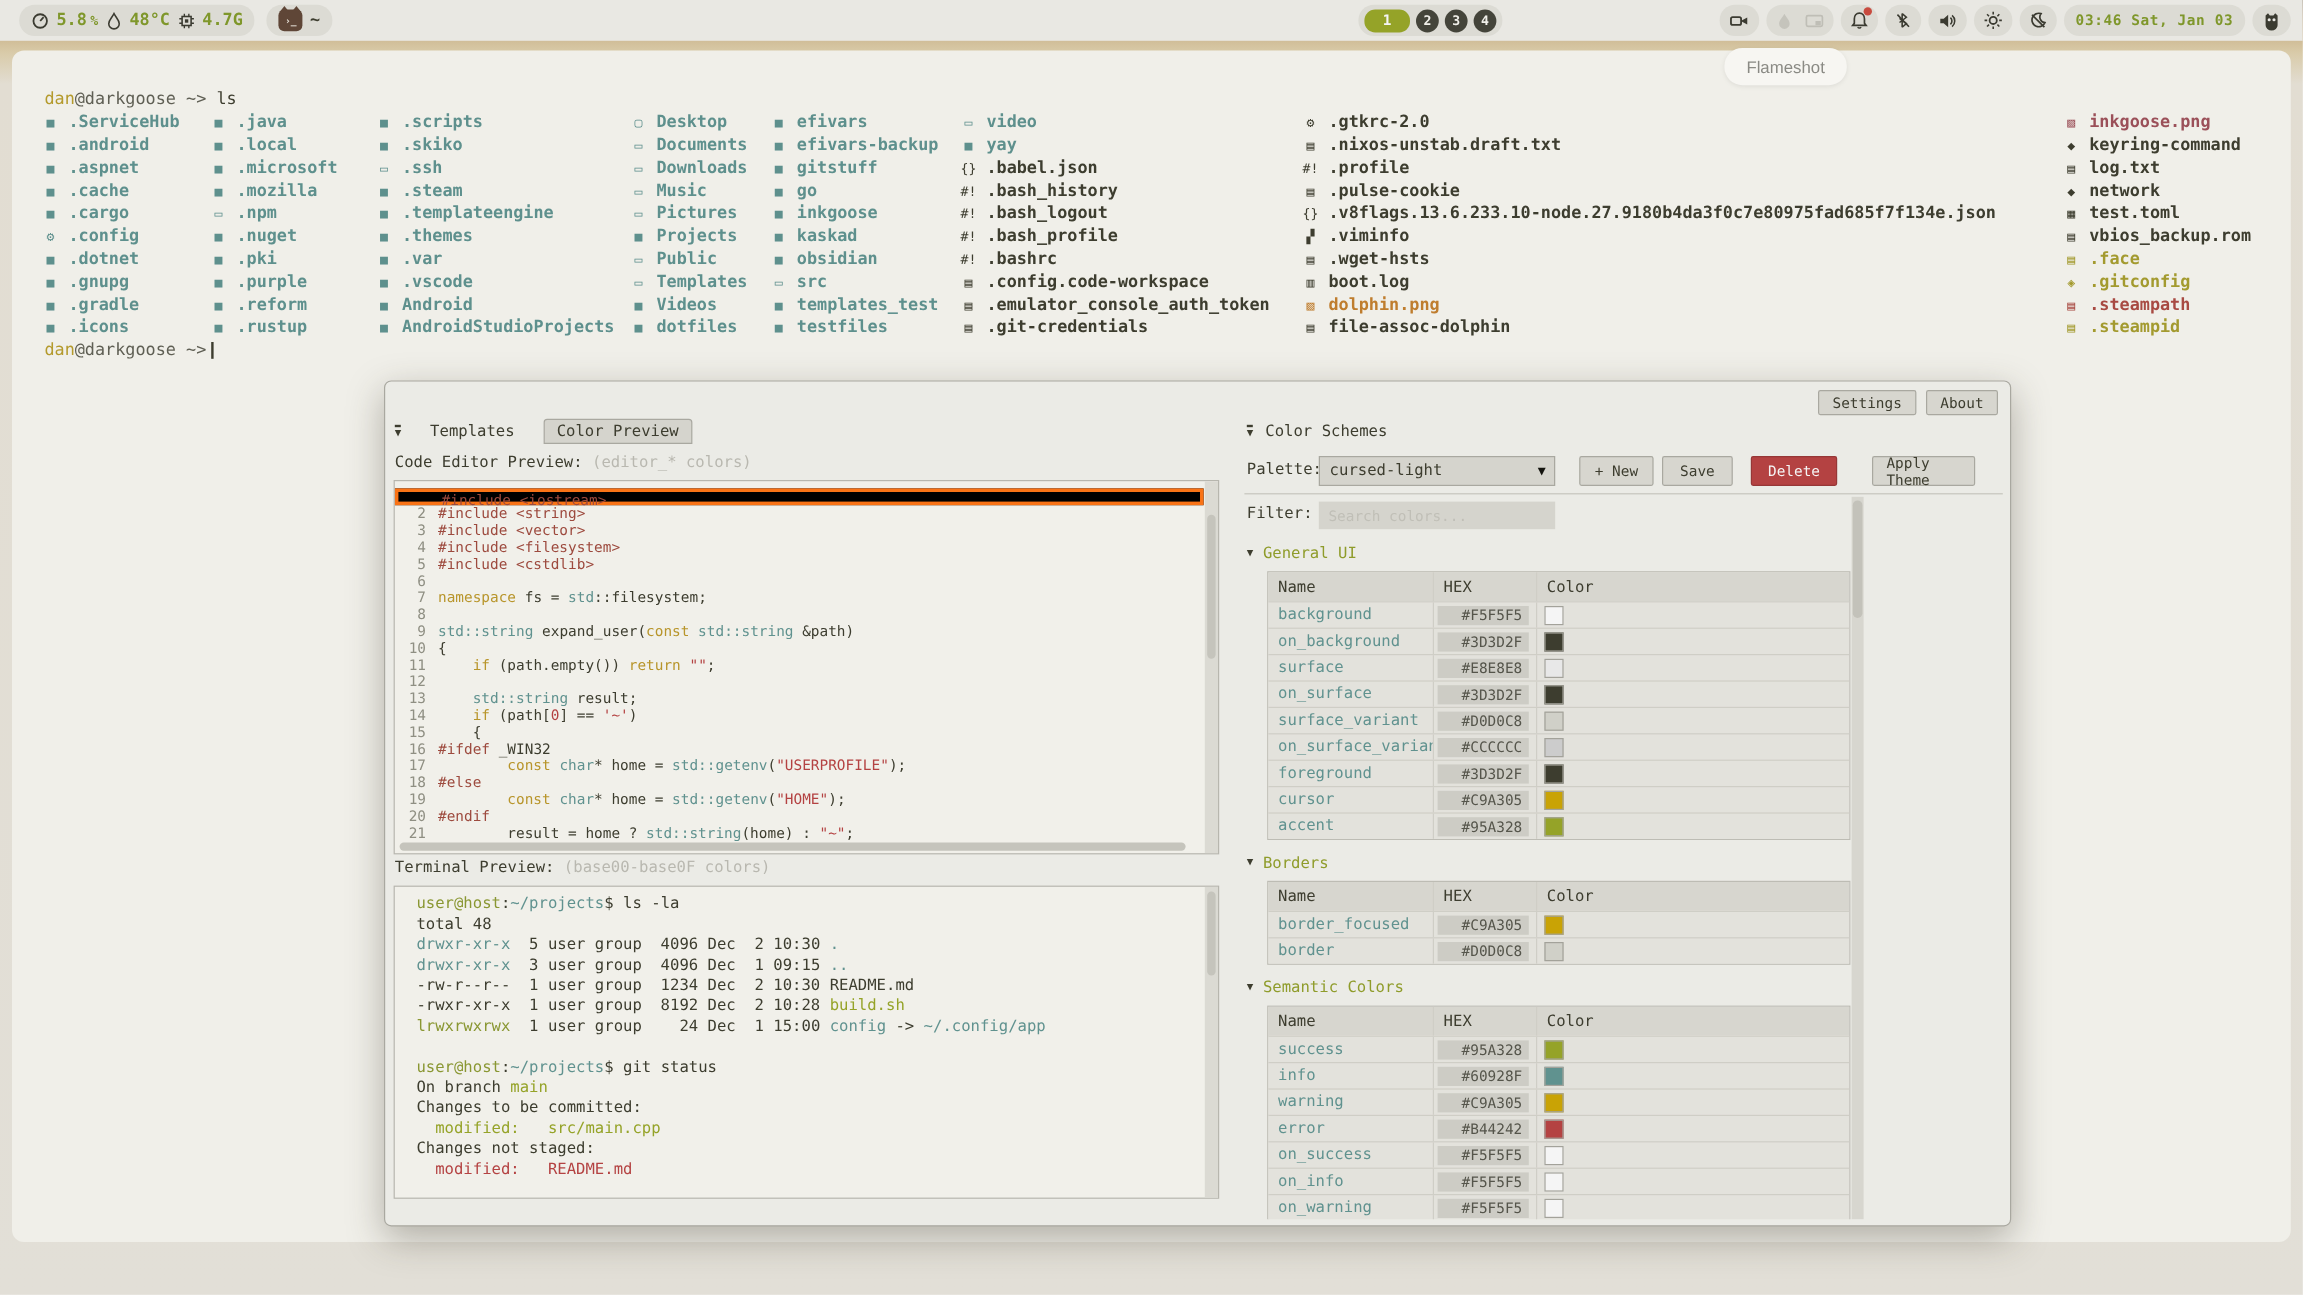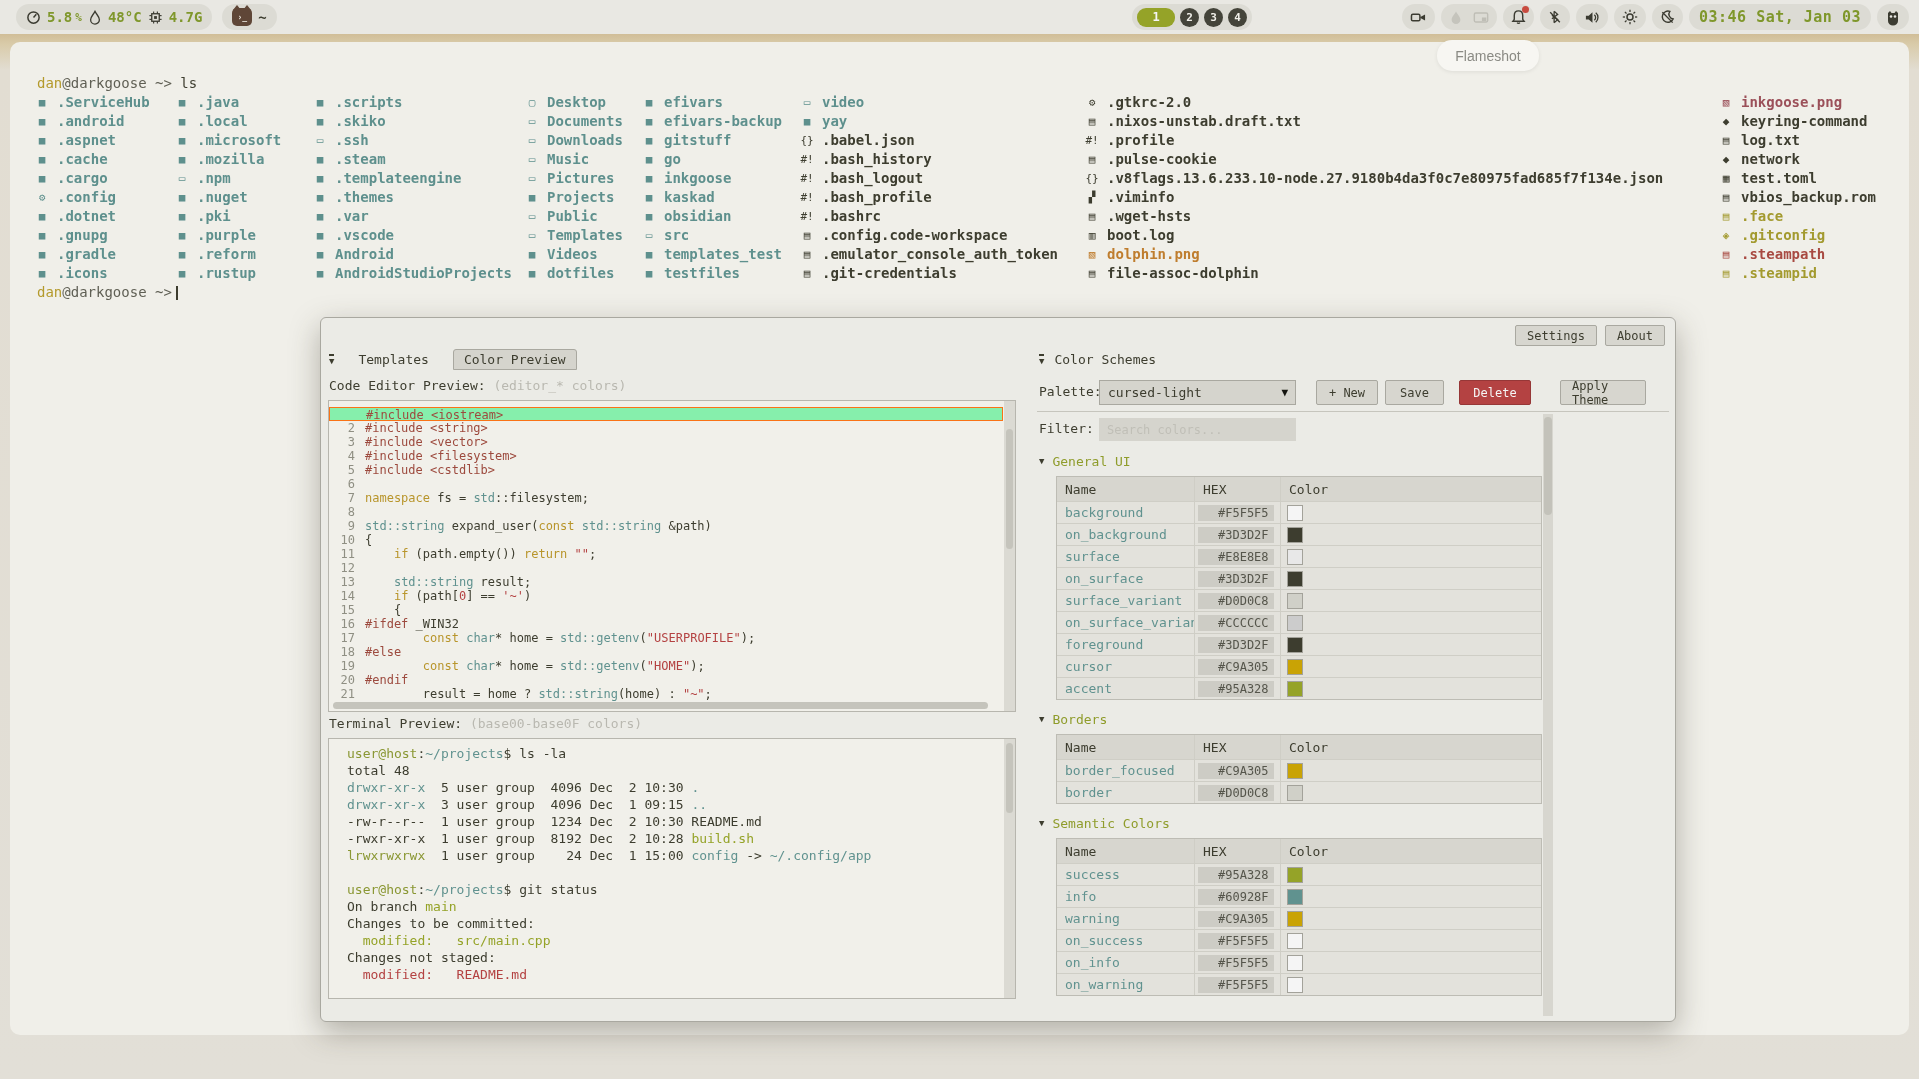--- a/index.html
+++ b/index.html
@@ -19,21 +19,21 @@
   .chip-cat { width:20px; height:18px; background:#5f4637; border-radius:5px; color:#e8e3da; font-size:8px; display:flex; align-items:center; justify-content:center; font-weight:bold; position:relative; }
   .chip-cat::before, .chip-cat::after { content:""; position:absolute; top:-3px; border-left:4px solid transparent; border-right:4px solid transparent; border-bottom:5px solid #5f4637; }
   .chip-cat::before { left:1px; } .chip-cat::after { right:1px; }
   .ws-pill { position:absolute; left:1132px; top:4px; }
   .ws-active { background:#95a328; color:#f5f5f5; border-radius:9px; min-width:38px; height:19px; display:flex; align-items:center; justify-content:center; font-size:12px; font-weight:bold; }
   .ws-dot { background:#44443a; color:#f0efe9; border-radius:50%; width:19px; height:19px; display:flex; align-items:center; justify-content:center; font-size:11px; font-weight:bold; }
   .bar-right { position:absolute; right:10px; top:4px; display:flex; gap:6px; align-items:center; }
   .icon-pill { padding:0 8px; }
   .bellwrap { position:relative; }
   .bell-dot { position:absolute; top:2px; right:5px; width:7px; height:7px; background:#c84b3f; border-radius:50%; }
-  .clock { color:#7f972b; font-weight:bold; font-size:15px; letter-spacing:0.5px; }
+  .clock { color:#7f972b; font-weight:bold; font-size:12px; letter-spacing:0.5px; }
   svg.tbi { display:block; }
   .faded { opacity:0.35; }
   
   .tooltip { position:absolute; left:1437px; top:40px; width:102px; height:31px; background:#f7f6f2; border-radius:15px; display:flex; align-items:center; justify-content:center; font-family:"Liberation Sans", sans-serif; font-size:14px; color:#8a8a84; box-shadow:0 1px 4px rgba(0,0,0,0.08); z-index:40; }
   
   .terminal { position:absolute; left:10px; top:42px; width:1899px; height:993px; background:#f0efe9; border-radius:10px; }
   .t-line { position:absolute; height:19px; line-height:19px; font-size:14px; white-space:pre; }
   .p-user { color:#b49a2c; }
   .p-host { color:#5f5f54; }
   .p-cmd  { color:#3d3d2f; }
@@ -56,21 +56,21 @@
   .collapse { font-size:9px; color:#3d3d2f; border-top:2px solid #3d3d2f; padding-top:1px; line-height:8px; display:inline-block; }
   
   .lpane { position:absolute; left:6px; top:30px; width:698px; height:668px; }
   .tabrow { position:absolute; left:2px; top:0; height:22px; display:flex; align-items:center; gap:14px; }
   .tab { padding:2px 10px; font-size:13px; color:#3d3d2f; }
   .tab.active { background:#d5d4cd; border:1px solid #a9a8a0; border-radius:3px 3px 0 0; }
   .sec-label { position:absolute; left:2px; font-size:13px; color:#3d3d2f; white-space:pre; }
   .hint { color:#b9b8b0; }
   .codebox { position:absolute; left:1px; top:52px; width:688px; height:312px; background:#f1f0ea; border:1px solid #b7b6ae; overflow:hidden; }
   .cline { height:14px; line-height:14px; font-size:12px; white-space:pre; display:flex; position:relative; }
-  .cline.cur { border:1px solid #f97316; background:#86efac;text-align:center; }
+  .cline.cur { border:3px solid #f97316; background:#000000;text-align:center; }
   .lnum { width:36px; text-align:right; padding-right:10px; color:#8f8f83; flex:none; }
   .codewrap { position:absolute; left:0; top:6px; right:12px; }
   .sg-pl { color:#3d3d2f; } .sg-kw { color:#b8952b; } .sg-ty { color:#60928f; }
   .sg-st { color:#b44242; } .sg-nu { color:#b44242; } .sg-pp { color:#9d4a3e; }
   .sg-user { color:#8a9733; } .sg-path { color:#60928f; } .sg-ok { color:#95a328; } .sg-err { color:#b44242; }
   .vsb { position:absolute; right:0; top:0; bottom:0; width:11px; background:#dbdad3; }
   .vsb-thumb { position:absolute; left:2px; width:7px; background:#c5c4bc; border-radius:4px; }
   .hsb { position:absolute; left:0; right:11px; bottom:0; height:11px; }
   .hsb-thumb { position:absolute; top:2px; height:7px; background:#c5c4bc; border-radius:4px; }
   .termbox { position:absolute; left:1px; top:390px; width:688px; height:261px; background:#f1f0ea; border:1px solid #b7b6ae; overflow:hidden;padding-left:33px; }
@@ -577,20 +577,29 @@
             <div class="crow">
               <div class="ccell c-name cname">warning</div>
               <div class="ccell c-hex">
                 <span class="hexbox">#C9A305</span>
               </div>
               <div class="ccell c-color">
                 <span class="swatch" style="background: rgb(201, 163, 5);"></span>
               </div>
             </div>
             <div class="crow">
+              <div class="ccell c-name cname">error</div>
+              <div class="ccell c-hex">
+                <span class="hexbox">#B44242</span>
+              </div>
+              <div class="ccell c-color">
+                <span class="swatch" style="background: rgb(180, 66, 66);"></span>
+              </div>
+            </div>
+            <div class="crow">
               <div class="ccell c-name cname">on_success</div>
               <div class="ccell c-hex">
                 <span class="hexbox">#F5F5F5</span>
               </div>
               <div class="ccell c-color">
                 <span class="swatch" style="background: rgb(245, 245, 245);"></span>
               </div>
             </div>
             <div class="crow">
               <div class="ccell c-name cname">on_info</div>

